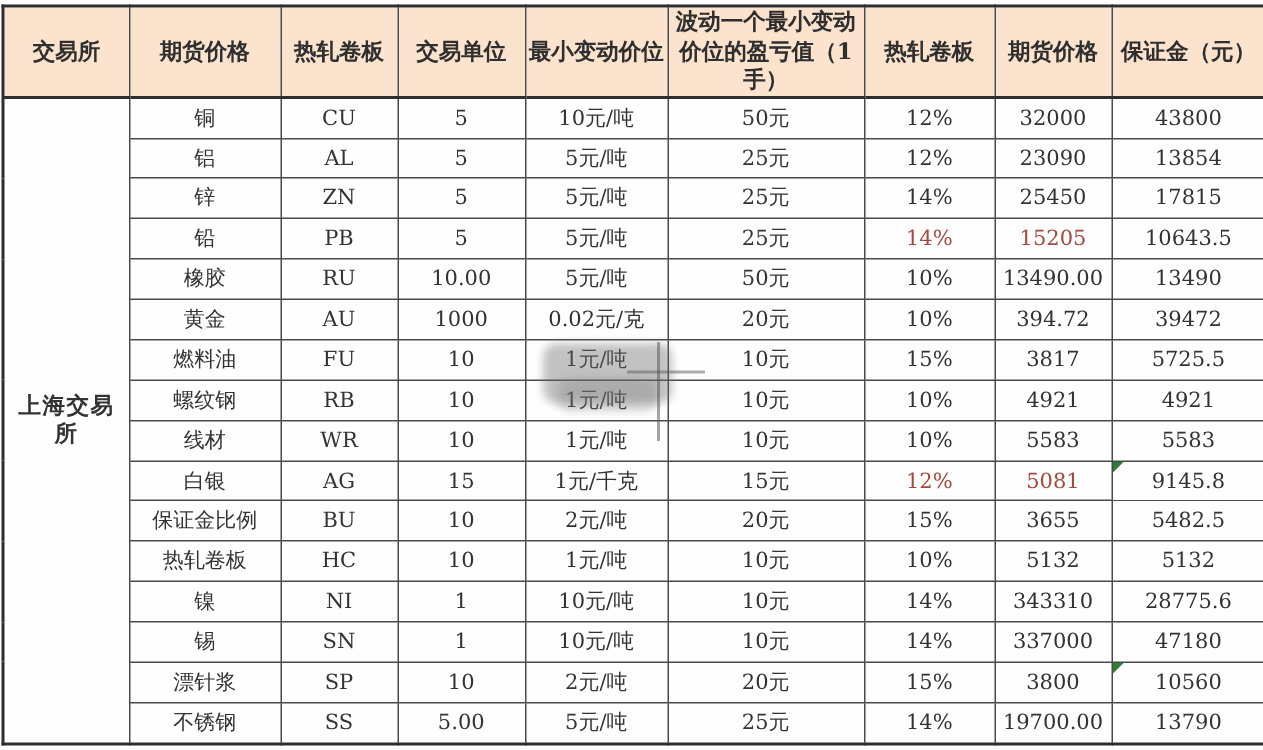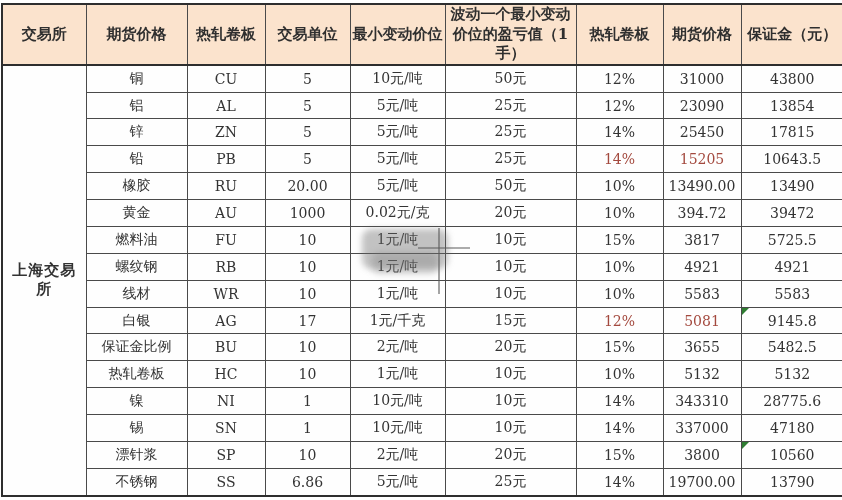--- a/index.html
+++ b/index.html
@@ -77,21 +77,21 @@
     </thead>
     <tbody id="tbody">
         <tr>
           <td rowspan="16" class="exchange">上海交易所</td>
           <td>铜</td>
           <td>CU</td>
           <td>5</td>
           <td>10元/吨</td>
           <td>50元</td>
           <td>12%</td>
-          <td>31000</td>
+          <td>32000</td>
           <td>43800</td>
         </tr>
         <tr>
           <td>铝</td>
           <td>AL</td>
           <td>5</td>
           <td>5元/吨</td>
           <td>25元</td>
           <td>12%</td>
           <td>23090</td>
@@ -113,21 +113,21 @@
           <td>5</td>
           <td>5元/吨</td>
           <td>25元</td>
           <td class="red">14%</td>
           <td class="red">15205</td>
           <td>10643.5</td>
         </tr>
         <tr>
           <td>橡胶</td>
           <td>RU</td>
-          <td>20.00</td>
+          <td>10.00</td>
           <td>5元/吨</td>
           <td>50元</td>
           <td>10%</td>
           <td>13490.00</td>
           <td>13490</td>
         </tr>
         <tr>
           <td>黄金</td>
           <td>AU</td>
           <td>1000</td>
@@ -163,21 +163,21 @@
           <td>10</td>
           <td>1元/吨</td>
           <td>10元</td>
           <td>10%</td>
           <td>5583</td>
           <td>5583</td>
         </tr>
         <tr>
           <td>白银</td>
           <td>AG</td>
-          <td>17</td>
+          <td>15</td>
           <td>1元/千克</td>
           <td>15元</td>
           <td class="red">12%</td>
           <td class="red">5081</td>
           <td class="rel">9145.8<span class="note"></span></td>
         </tr>
         <tr>
           <td>保证金比例</td>
           <td>BU</td>
           <td>10</td>
@@ -223,21 +223,21 @@
           <td>10</td>
           <td>2元/吨</td>
           <td>20元</td>
           <td>15%</td>
           <td>3800</td>
           <td class="rel">10560<span class="note"></span></td>
         </tr>
         <tr>
           <td>不锈钢</td>
           <td>SS</td>
-          <td>6.86</td>
+          <td>5.00</td>
           <td>5元/吨</td>
           <td>25元</td>
           <td>14%</td>
           <td>19700.00</td>
           <td>13790</td>
         </tr>
       </tbody>
   </table>
 
   <div class="watermark">

